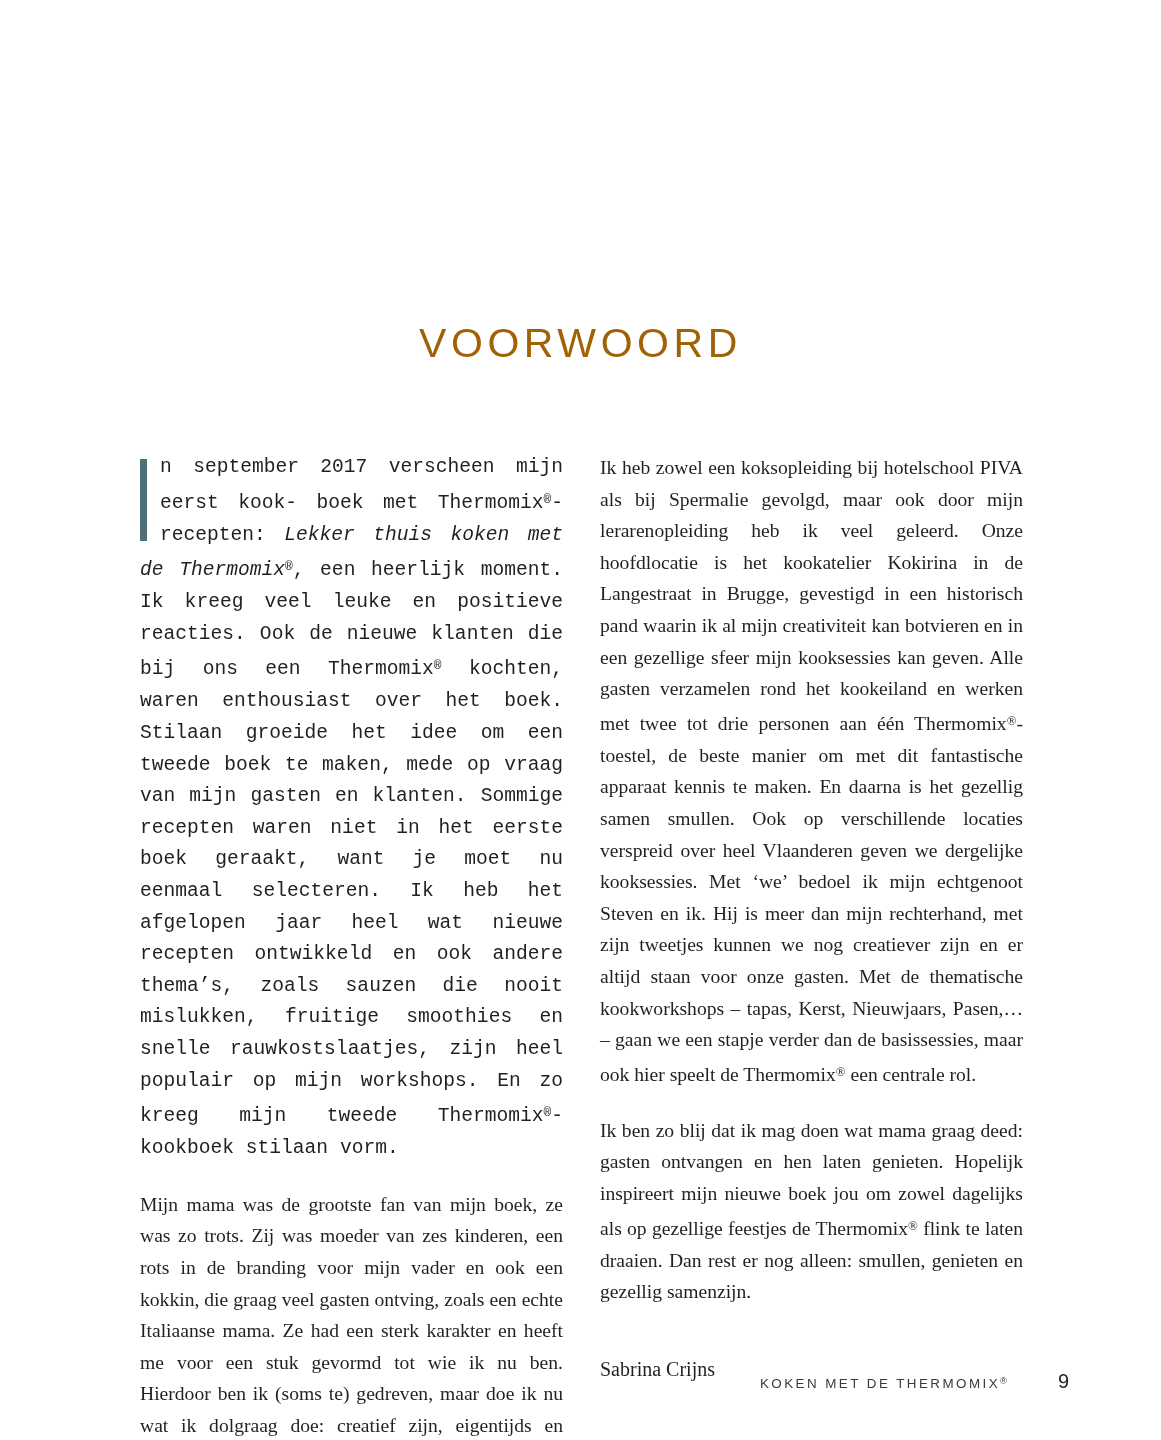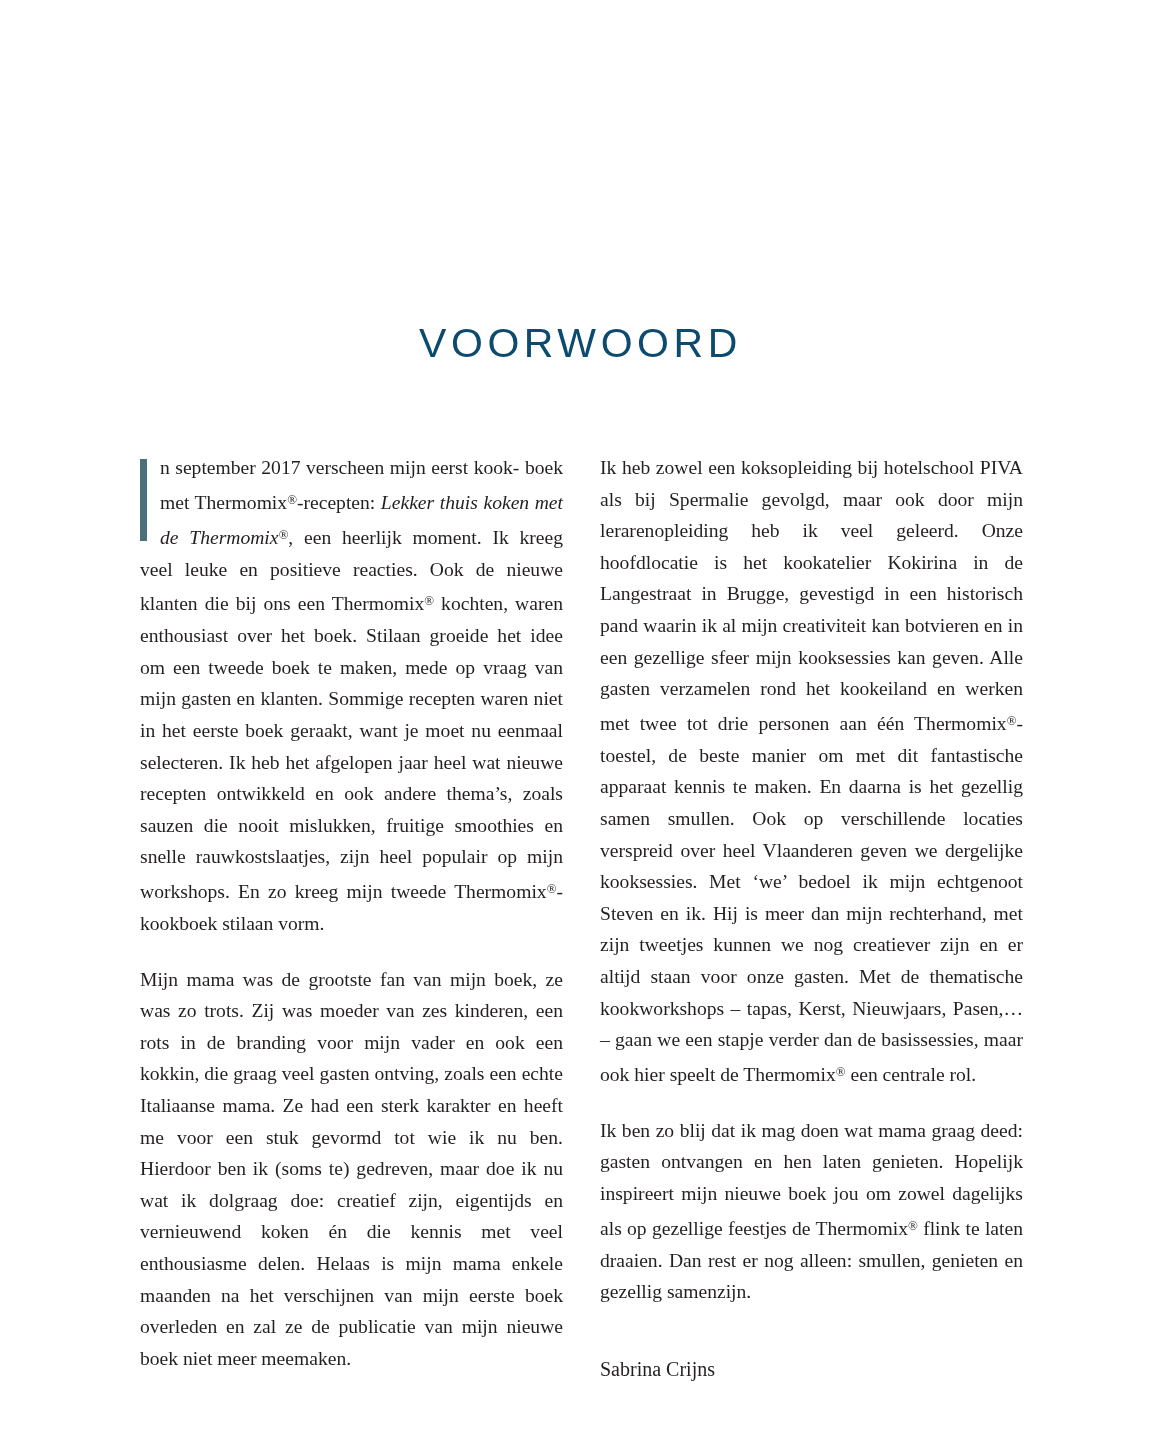--- a/index.html
+++ b/index.html
@@ -27,21 +27,21 @@
   .page-title {
     position: absolute;
     left: 0;
     right: 0;
     top: 296px;
     text-align: center;
     font-family: "Liberation Sans", "DejaVu Sans", sans-serif;
     font-size: 41px;
     font-weight: 400;
     letter-spacing: 4.6px;
-    color: #0c4a6e;
+    color: #a16207;
     line-height: 1;
     white-space: nowrap;
   }
 
   
   .columns {
     position: absolute;
     left: 140px;
     top: 452px;
     width: 884px;
@@ -64,20 +64,21 @@
     -webkit-hyphens: manual;
     color: #231f20;
   }
   p.body-par:last-child {
     margin-bottom: 14px;
   }
 
   
   .dropcap-wrap {
     position: relative;
+    font-family: Liberation Mono, monospace;
   }
   .dropcap-bar {
     float: left;
     width: 7px;
     height: 82px;
     background: #4a7179;
     margin: 7px 13px 0 0;
   }
 
   .italic {
@@ -158,14 +159,18 @@
 
       <p class="body-par">
         <span>Ik ben zo blij dat ik mag doen wat mama graag deed: gasten ontvangen en hen laten genieten. Hopelijk inspireert mijn nieuwe boek jou om zowel dagelijks als op gezellige feestjes de Thermomix</span><span class="reg-mark">®</span><span> flink te laten draaien. Dan rest er nog alleen: smullen, genieten en gezellig samenzijn.</span>
       </p>
 
       <p class="signature">Sabrina Crijns</p>
 
     </div>
   </div>
 
+  <div class="footer">
+    <div class="footer-title"><span>KOKEN MET DE THERMOMIX</span><span class="reg-mark">®</span></div>
+    <div class="footer-pageno">9</div>
+  </div>
 
 </div>
 
 </body></html>

